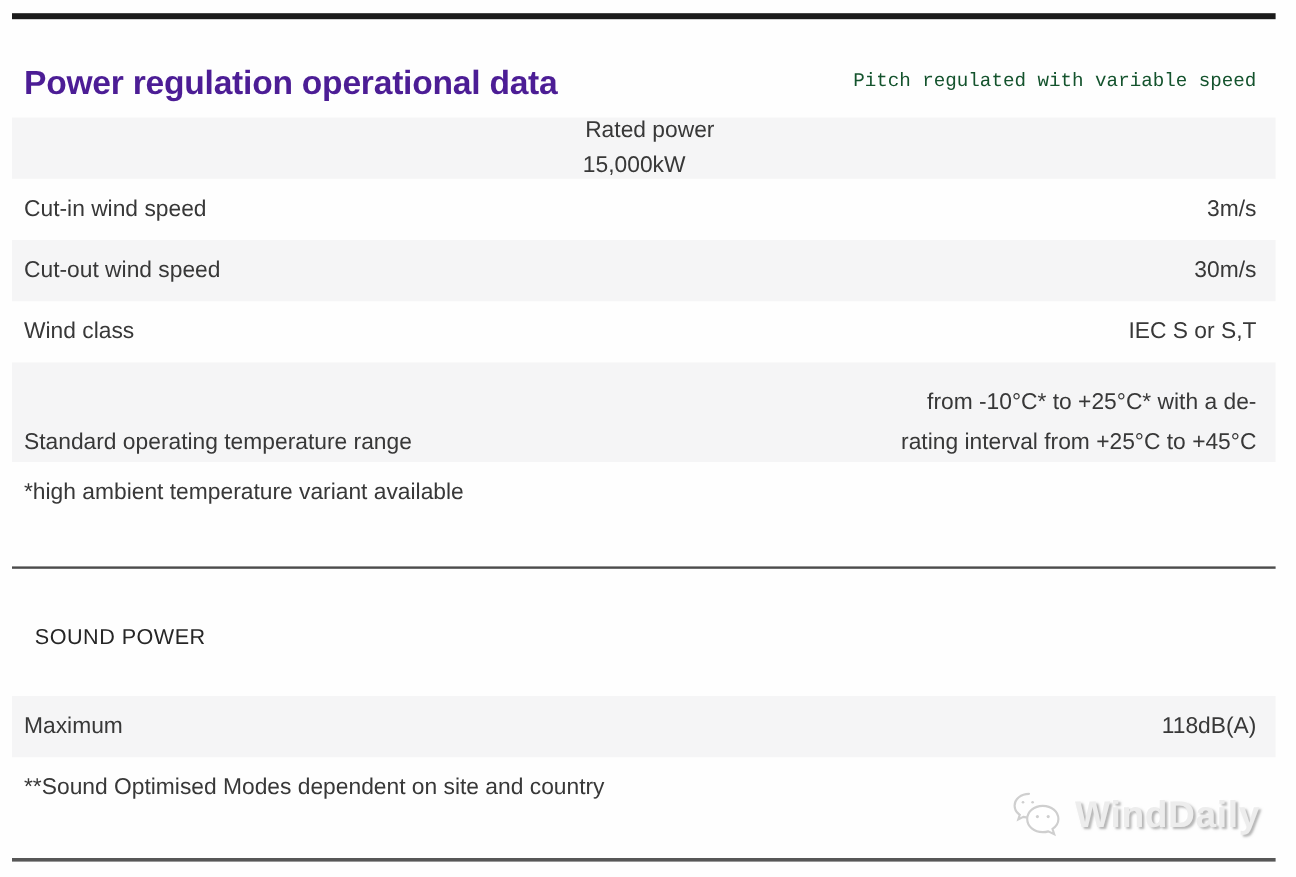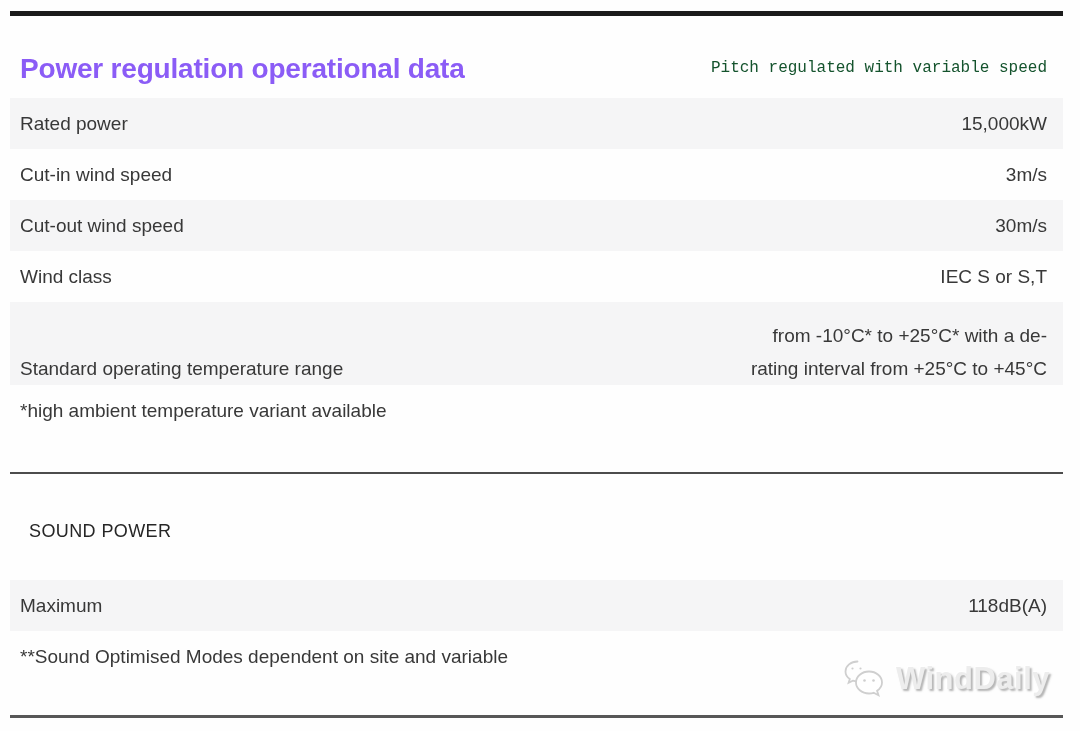--- a/index.html
+++ b/index.html
@@ -19,21 +19,21 @@
     position: absolute;
     left: 10px; top: 11px;
     width: 1053px; height: 5px;
     background: #1b1b1b;
   }
   .page-title {
     position: absolute;
     left: 20px; top: 53px;
     font-size: 28px;
     font-weight: 700;
-    color: #8b5cf6;
+    color: #4c1d95;
     letter-spacing: -0.2px;
     text-align: right;
   }
   .page-subtitle {
     position: absolute;
     right: 33px; top: 59px;
     font-size: 16px;
     color: #14532d;
     font-family: Liberation Mono, monospace;
   }
@@ -43,21 +43,21 @@
     width: 1053px;
     display: flex;
     justify-content: space-between;
     align-items: center;
     font-size: 19px;
     color: #383838;
   }
   .row .cell-label { padding-left: 10px; }
   .row .cell-value { padding-right: 16px; text-align: right; }
   .row.shaded { background: #f5f5f6; }
-  .row-1 { top: 98px;  height: 51px; }
+  .row-1 { top: 98px;  height: 51px; flex-direction: column; }
   .row-2 { top: 149px; height: 51px; }
   .row-3 { top: 200px; height: 51px; }
   .row-4 { top: 251px; height: 51px; }
   .row-5 { top: 302px; height: 83px; align-items: flex-end; padding-top: 12px; }
   .row-5 .cell-label, .row-5 .cell-value { line-height: 33px; }
   .footnote {
     position: absolute;
     left: 20px;
     font-size: 19px;
     color: #383838;
@@ -135,21 +135,21 @@
 
   <div class="divider divider-mid"></div>
 
   <div class="section-heading">SOUND POWER</div>
 
   <div class="row sound-row shaded">
     <span class="cell-label">Maximum</span>
     <span class="cell-value">118dB(A)</span>
   </div>
 
-  <div class="footnote footnote-2">**Sound Optimised Modes dependent on site and variable</div>
+  <div class="footnote footnote-2">**Sound Optimised Modes dependent on site and country</div>
 
   <div class="watermark">
     <svg class="watermark-icon" viewBox="0 0 48 48" fill="none">
 
       <path d="M17.5 6.5c-6.6 0-12 4.4-12 9.9 0 3.1 1.7 5.8 4.3 7.6l-1.2 3.8 4.2-2.1c1.4.4 3 .6 4.7.6 .5 0 1 0 1.5-.1" stroke="#cfcfcf" stroke-width="1.8" stroke-linecap="round"></path>
       <circle cx="12.5" cy="13.5" r="1.1" fill="#cfcfcf"></circle>
       <circle cx="20.5" cy="13.5" r="1.1" fill="#cfcfcf"></circle>
 
       <path d="M29 16.5c-7.2 0-13 4.9-13 11 0 6.1 5.8 11 13 11 1.6 0 3.2-.2 4.6-.7l4.9 2.4-1.4-4.4c2.9-2 4.9-5 4.9-8.3 0-6.1-5.8-11-13-11z" stroke="#cfcfcf" stroke-width="1.8" stroke-linecap="round" fill="#ffffff"></path>
       <circle cx="24.5" cy="25.5" r="1.3" fill="#cfcfcf"></circle>

